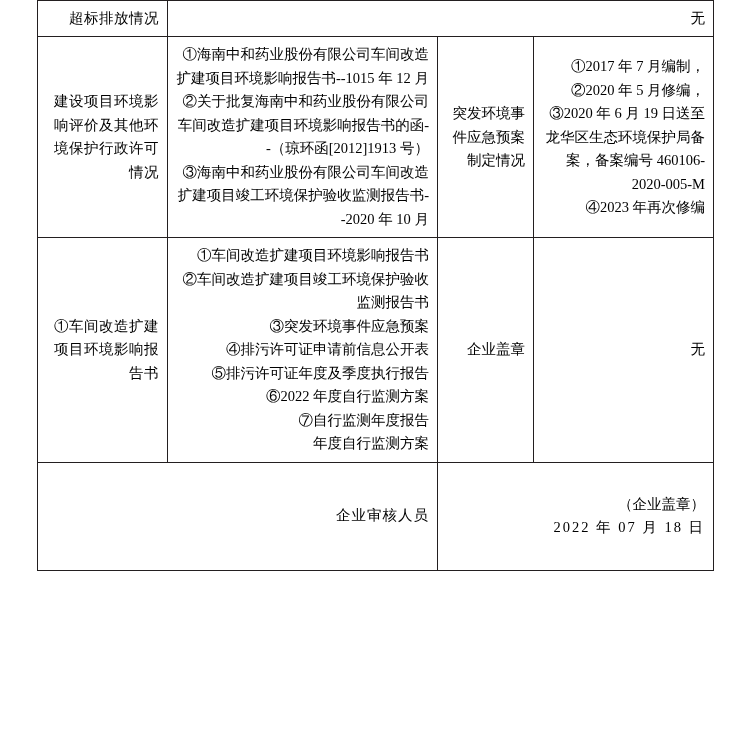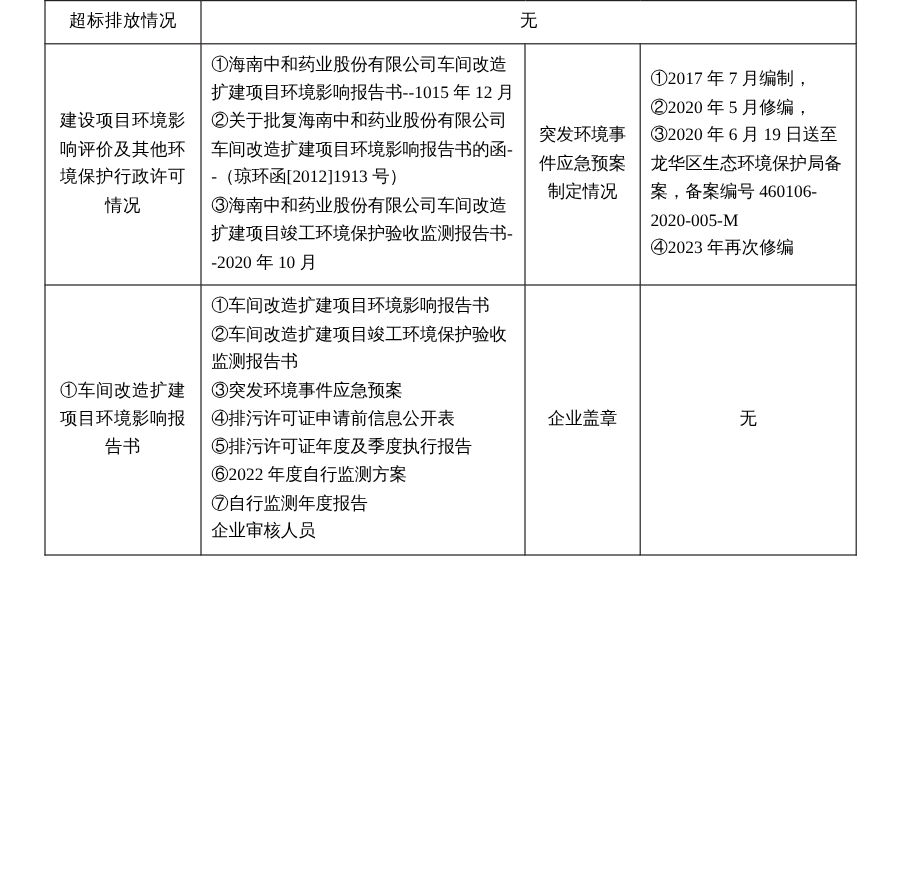--- a/index.html
+++ b/index.html
@@ -26,20 +26,21 @@
     width: 676px;
     margin-left: 37px;
     margin-top: 0px;
   }
   table.doc-table td {
     border: 1px solid #231f20;
     vertical-align: middle;
     padding: 6px 8px;
     font-size: 14.5px;
     line-height: 1.62;
+    text-align: right;
   }
   .lbl {
     text-align: center;
     font-size: 15px;
     line-height: 1.6;
     letter-spacing: 0.5px;
   }
   .ctr {
     text-align: center;
   }
@@ -110,20 +111,27 @@
       <tr>
         <td class="lbl">①车间改造扩建项目环境影响报告书</td>
         <td class="content-cell">
           <div>①车间改造扩建项目环境影响报告书</div>
           <div>②车间改造扩建项目竣工环境保护验收监测报告书</div>
           <div>③突发环境事件应急预案</div>
           <div>④排污许可证申请前信息公开表</div>
           <div>⑤排污许可证年度及季度执行报告</div>
           <div>⑥2022 年度自行监测方案</div>
           <div>⑦自行监测年度报告</div>
-          <div>企业审核人员</div>
+          <div>年度自行监测方案</div>
         </td>
         <td class="narrow-ctr">企业盖章</td>
         <td class="ctr">无</td>
+      </tr>
+      <tr style="height:108px">
+        <td class="sign-label" colspan="2">企业审核人员</td>
+        <td class="seal-block" colspan="2">
+          <div>（企业盖章）</div>
+          <div class="seal-date">2022 年 07 月 18 日</div>
+        </td>
       </tr>
     </tbody>
   </table>
 </div>
 
 </body></html>

